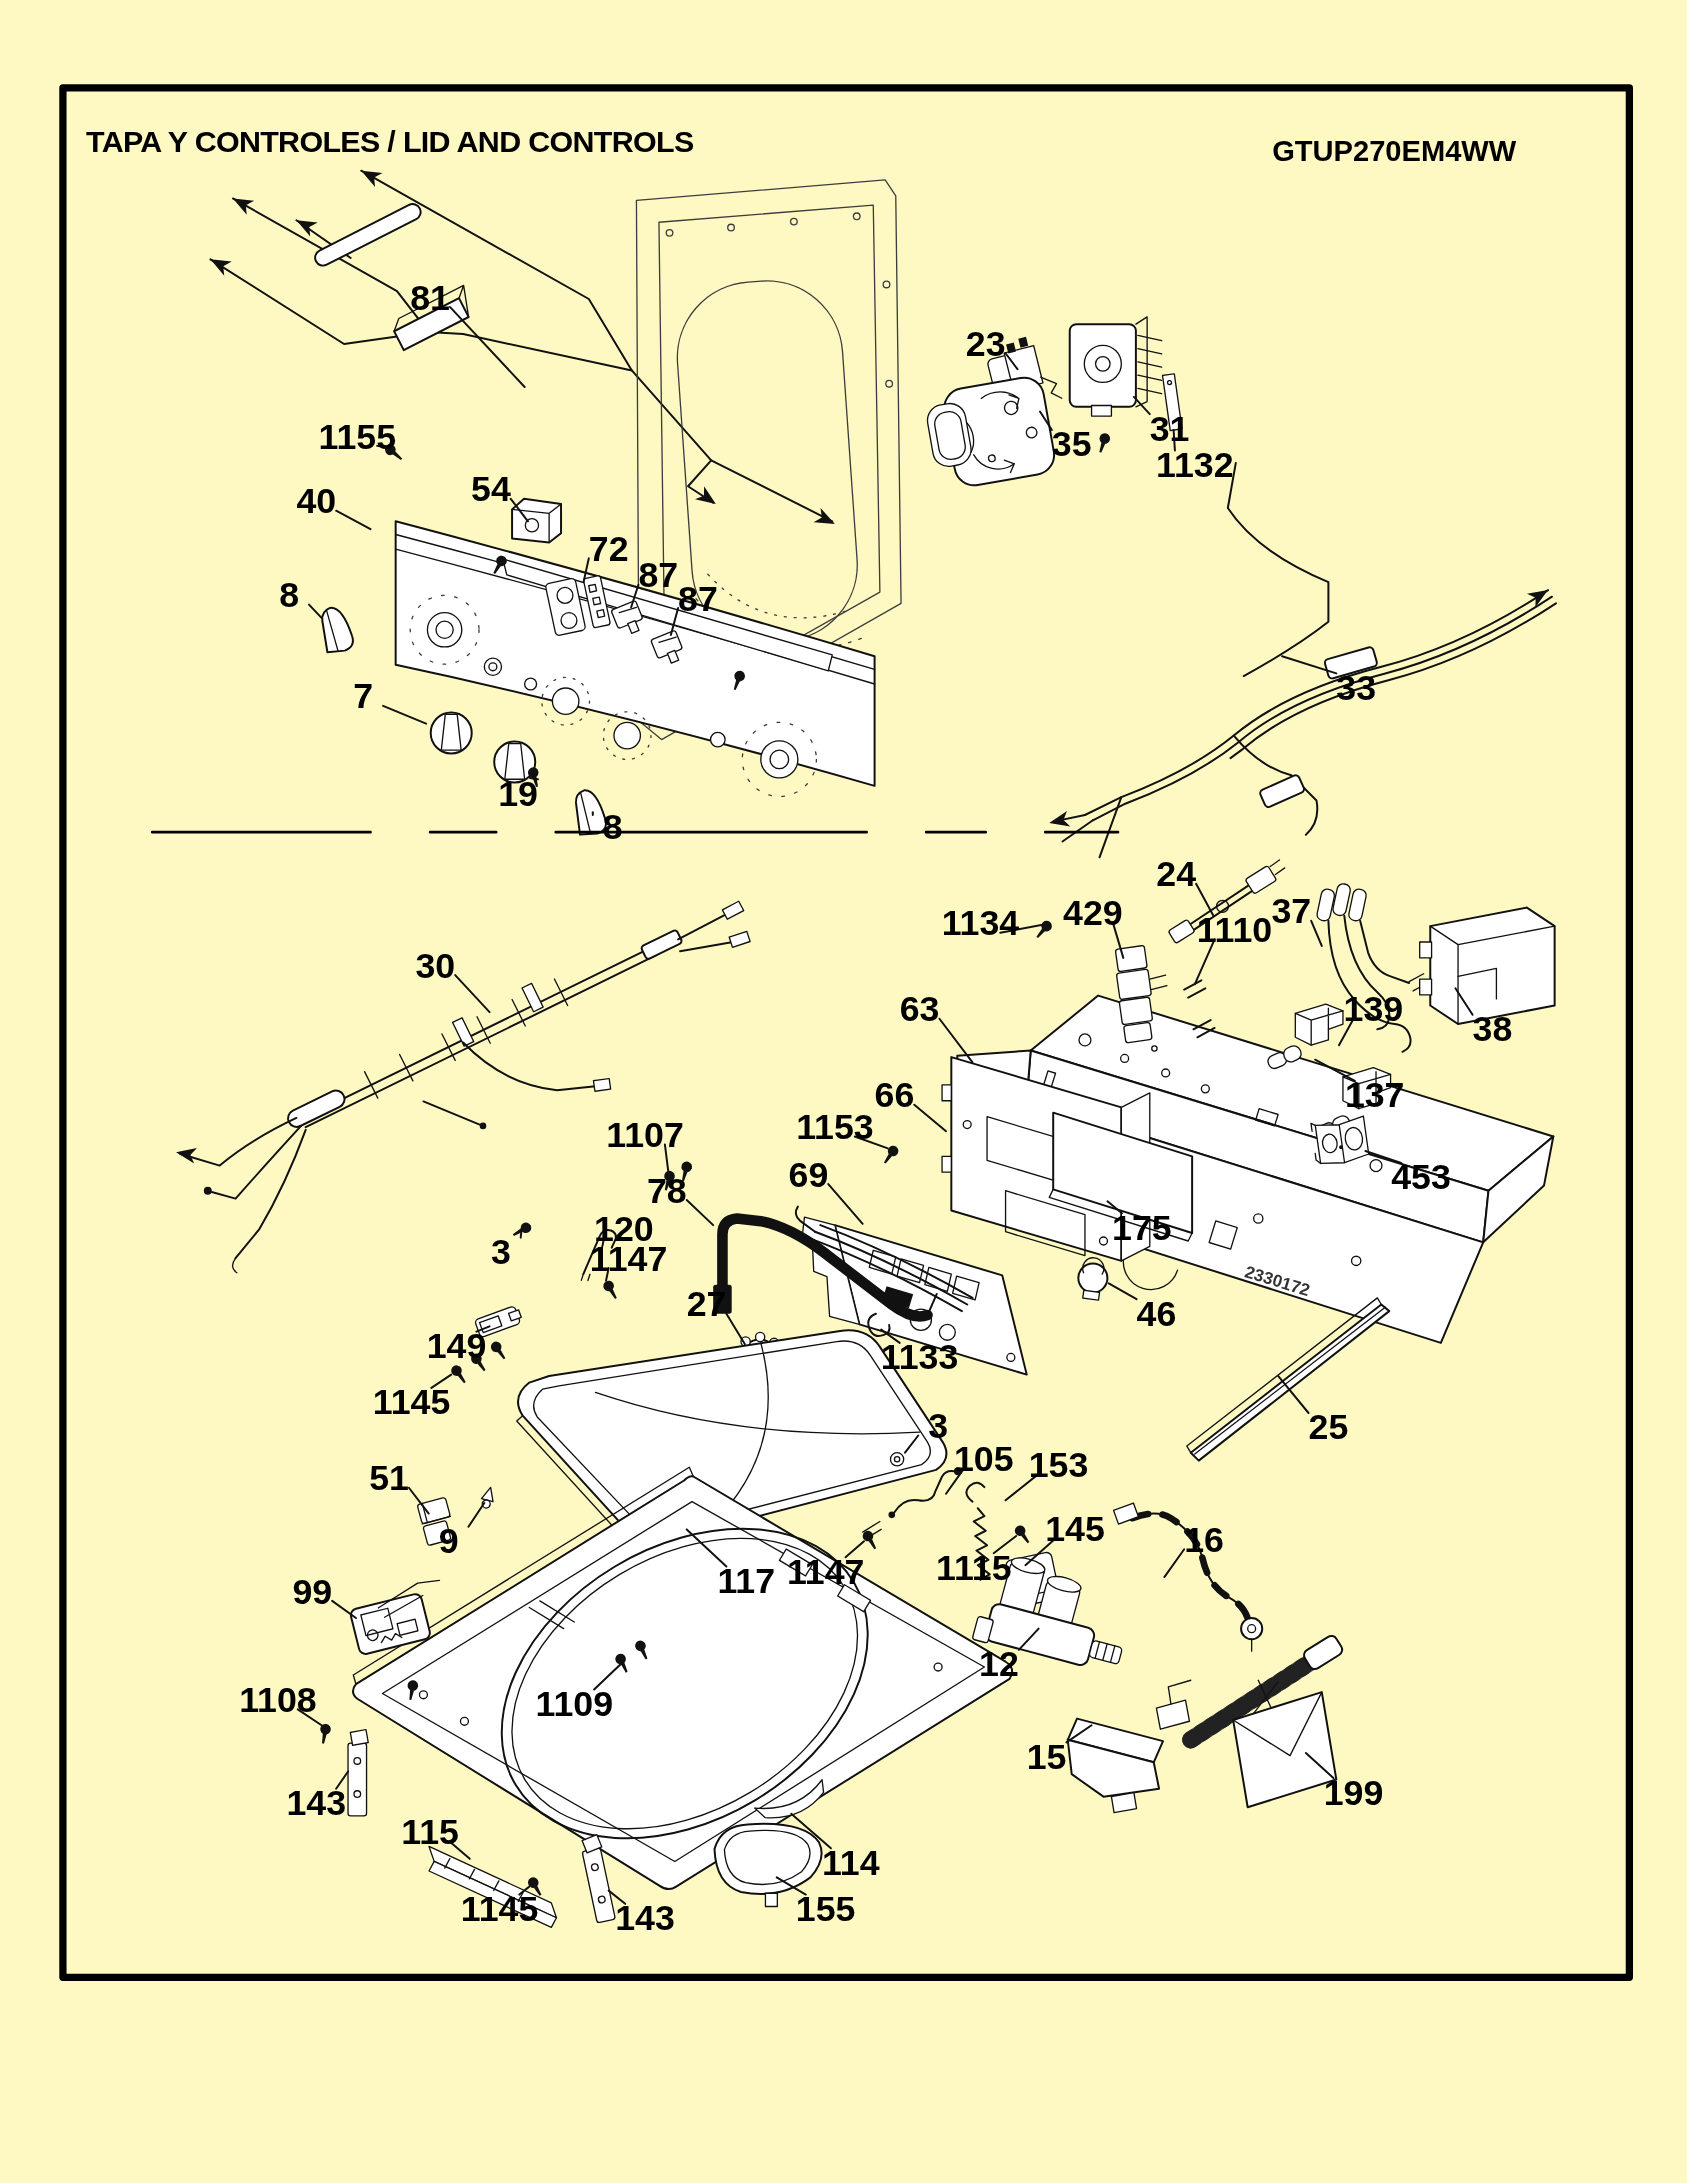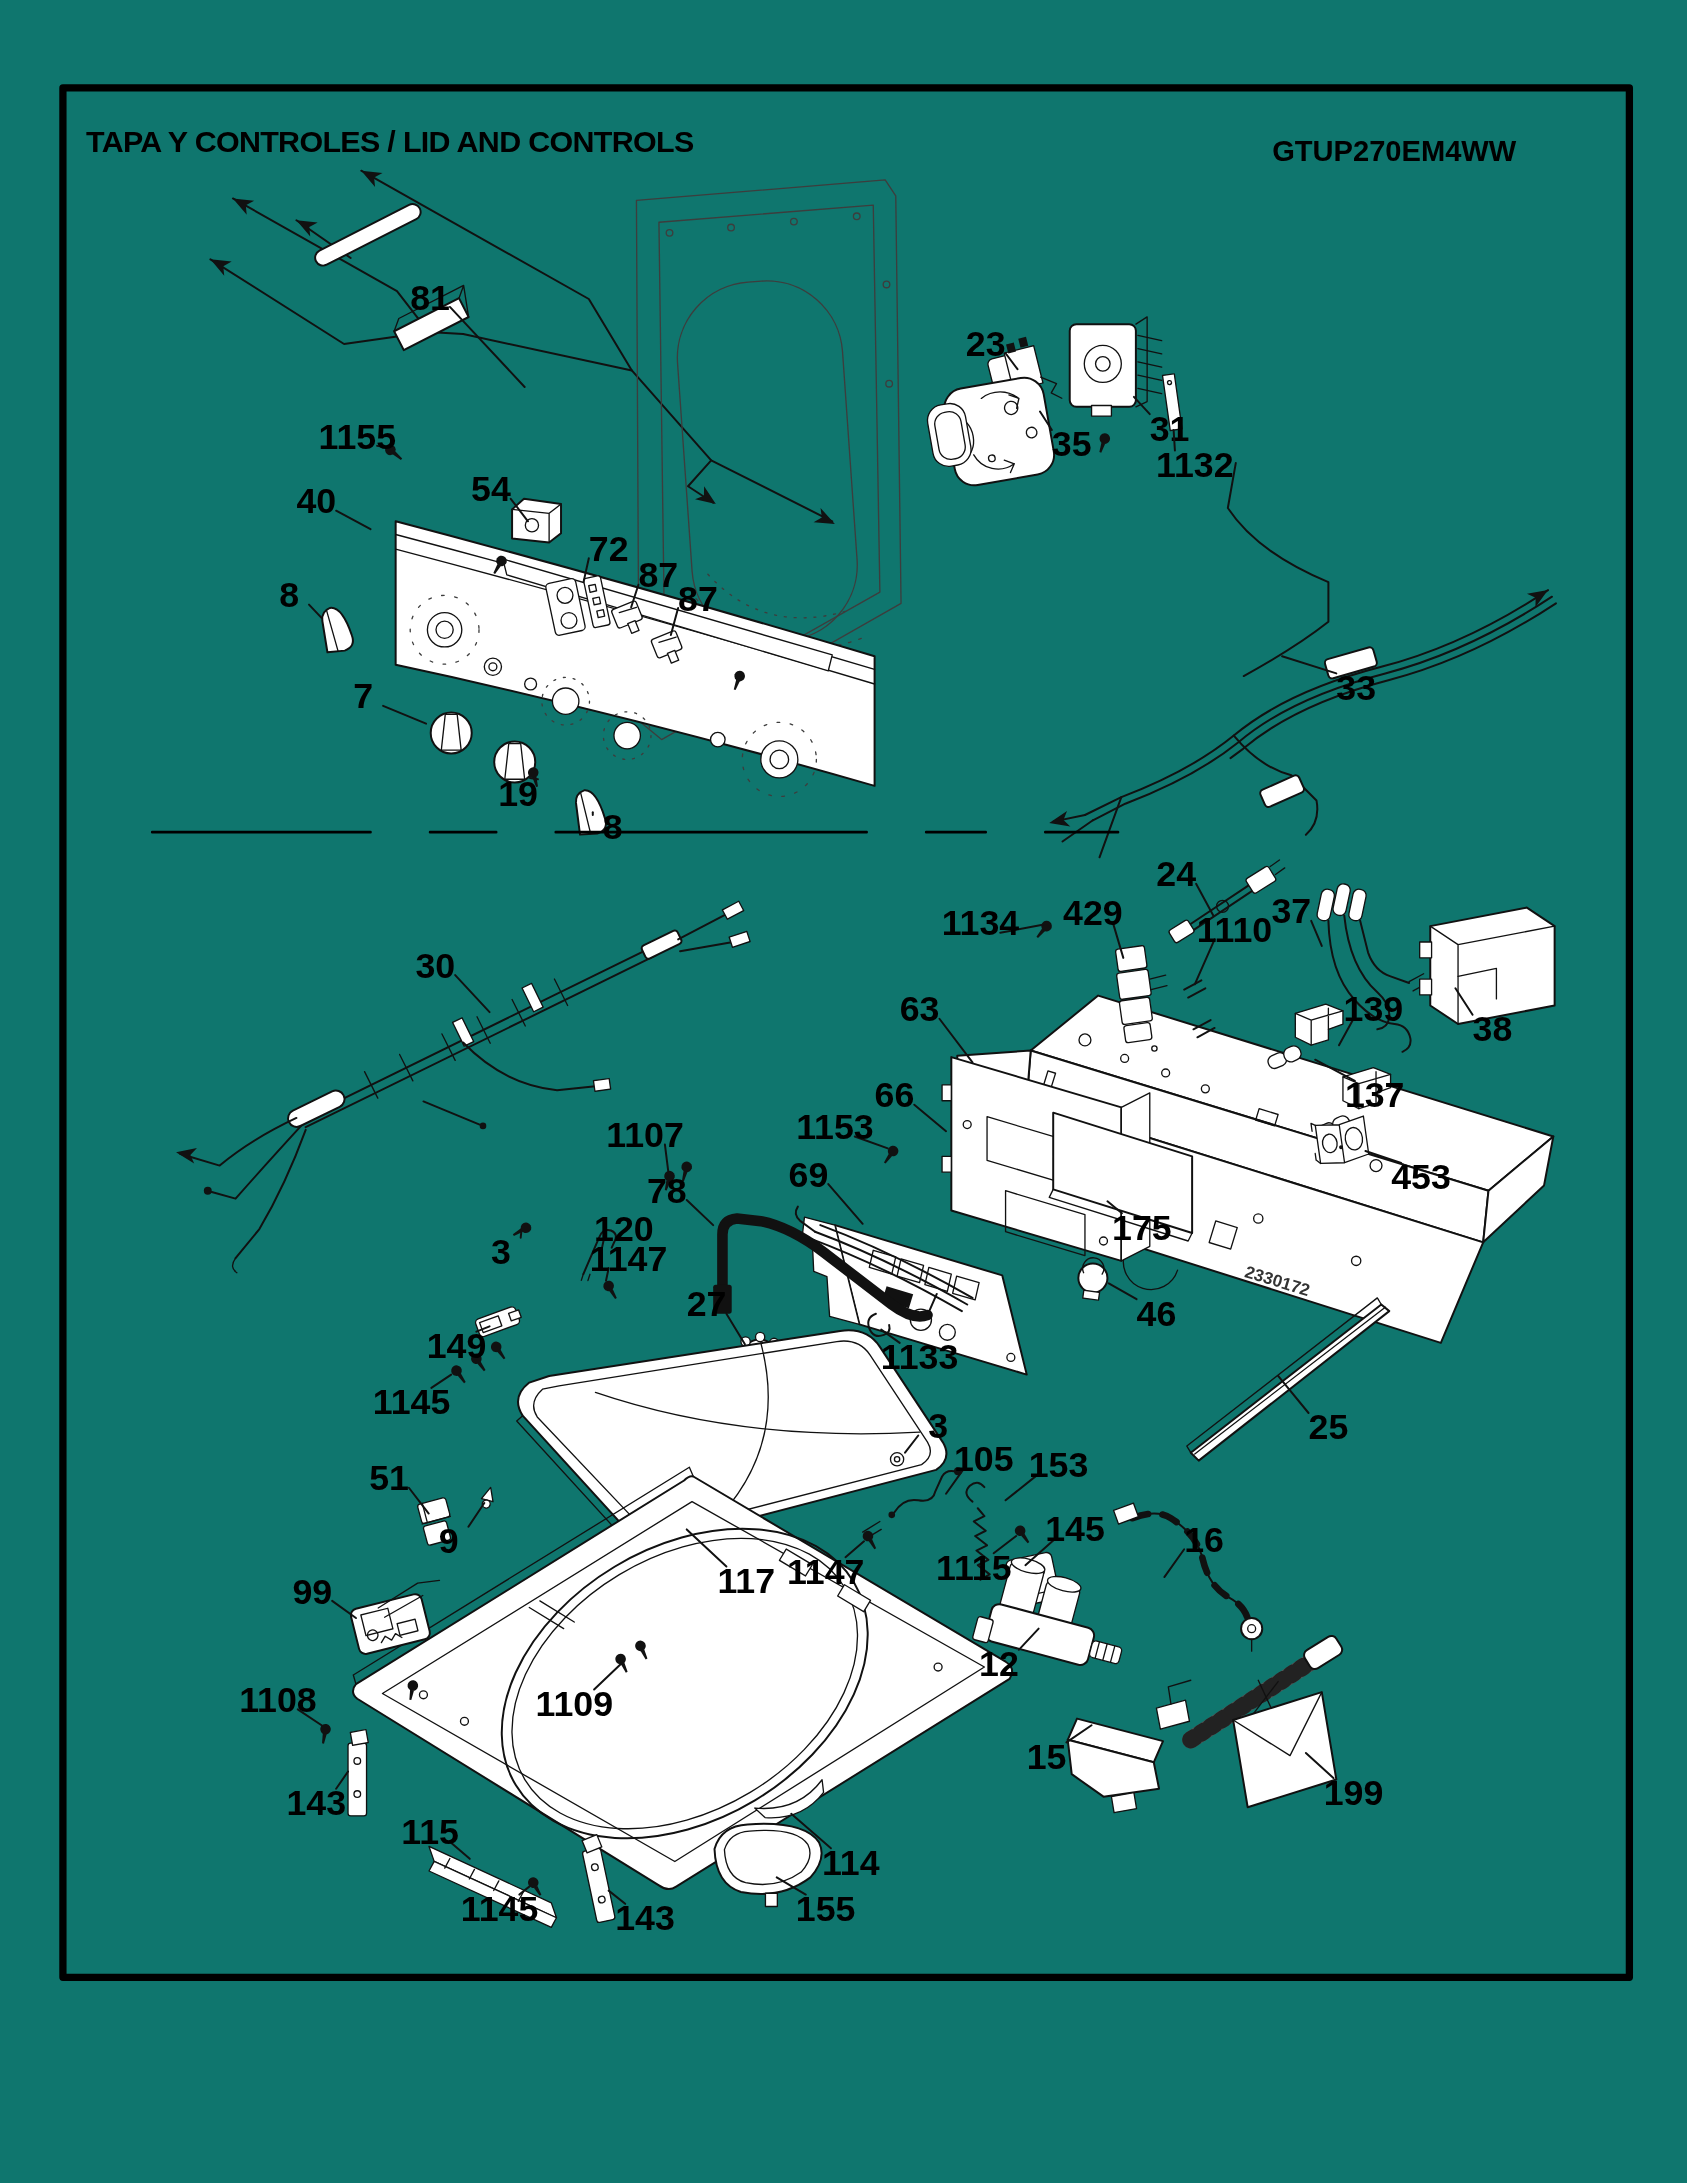--- a/index.html
+++ b/index.html
@@ -1,16 +1,16 @@
 <!DOCTYPE html>
 <html style="font-size:10.6px"><head>
 <meta charset="utf-8">
 <style>
   html,body{margin:0;padding:0;background:#fff;width:1687px;height:2183px;}
-  .page{position:relative;width:1687px;height:2183px;background:#0f766e;overflow:hidden;}
+  .page{position:relative;width:1687px;height:2183px;background:#fef9c3;overflow:hidden;}
   svg{position:absolute;left:0;top:0;}
   svg *{stroke-linecap:round;stroke-linejoin:round;}
   .ttl{font:700 46px "Liberation Sans", sans-serif;fill:#000;letter-spacing:-1px;}
   .mdl{font:700 44px "Liberation Sans", sans-serif;fill:#000;}
   .plabel{font:700 54px "Liberation Sans", sans-serif;fill:#000;text-anchor:middle;}
   .stamp{font:700 26px "Liberation Sans", sans-serif;fill:#333;}
   .leader{stroke:#111;stroke-width:3;fill:none;}
   .ln{fill:none;stroke:#111;stroke-width:3;}
   .ln2{fill:none;stroke:#111;stroke-width:2;}
   .wt{fill:#fff;stroke:#111;stroke-width:3;}

